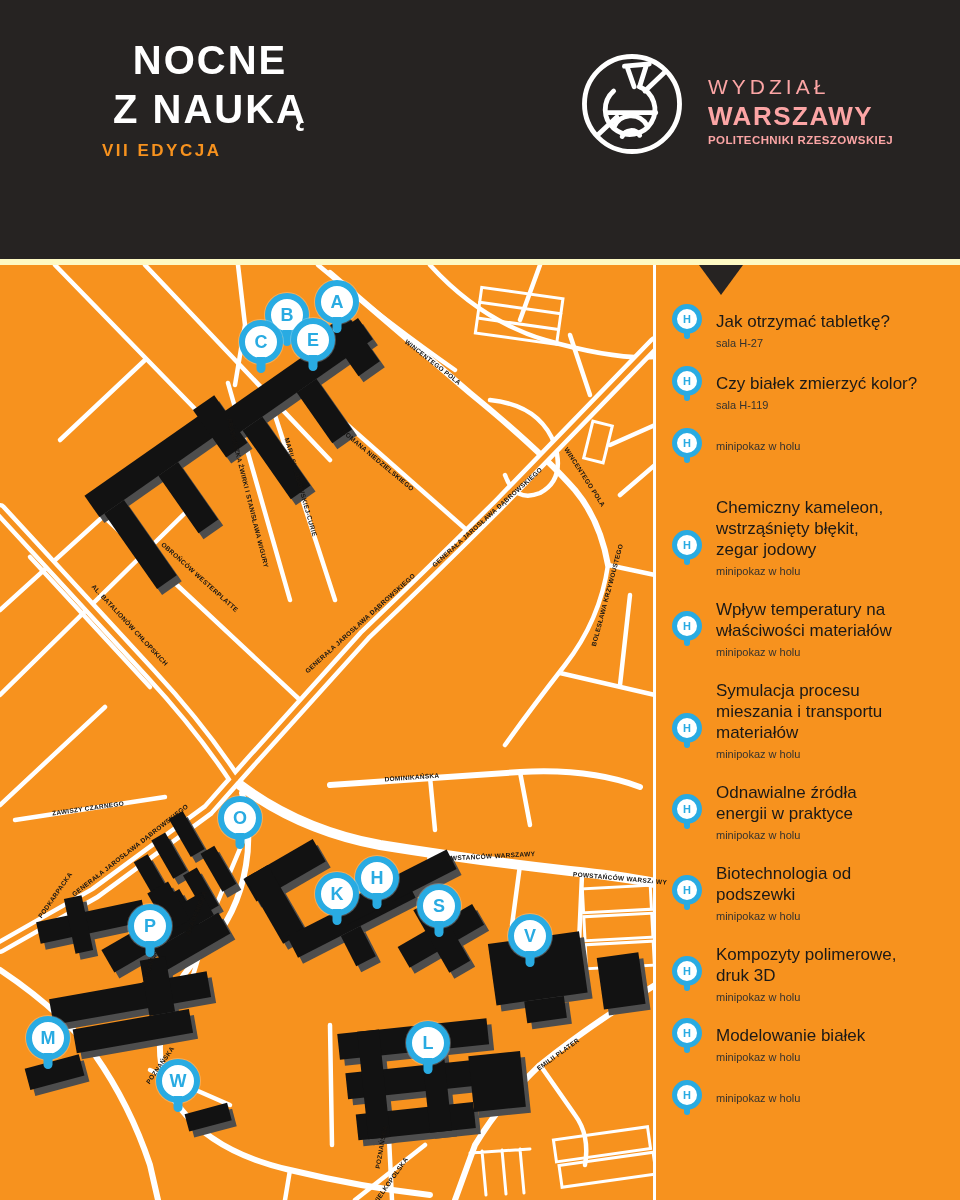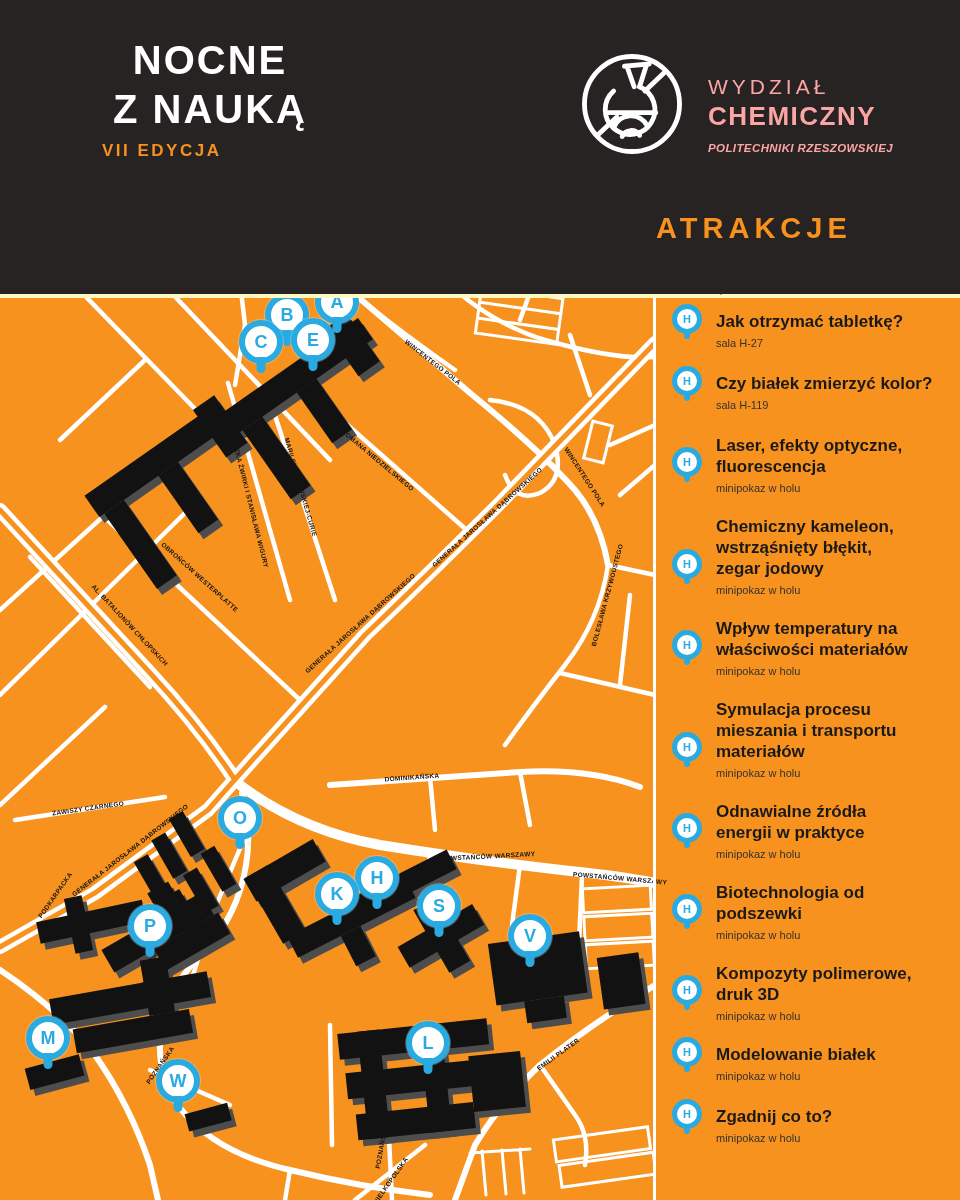--- a/index.html
+++ b/index.html
@@ -5,48 +5,48 @@
   :root{
     --orange:#F7921E; --dark:#262322; --blue:#29ABE2;
     --building:#121212; --bshadow:#4D4D4D; --road:#FFFFFF; --ink:#1b1917;
   }
   *{margin:0;padding:0;box-sizing:border-box;}
   html,body{width:960px;height:1200px;overflow:hidden;}
   body{font-family:"Liberation Sans","DejaVu Sans",sans-serif;background:var(--orange);position:relative;}
   .poster{position:absolute;inset:0;width:960px;height:1200px;}
 
   
-  .header{position:absolute;left:0;top:0;width:960px;height:298px;background:var(--dark);border-bottom:4px solid #fef9c3;z-index:5;}
+  .header{position:absolute;left:0;top:0;width:960px;height:265px;background:var(--dark);border-bottom:6px solid #fef9c3;z-index:5;}
   .logo-block{position:absolute;left:68px;top:36px;width:284px;text-align:center;color:#fff;}
   .logo-line{font-weight:bold;font-size:40px;line-height:49px;letter-spacing:2px;}
   .edition{margin-top:7px;text-align:left;padding-left:34px;color:var(--orange);font-weight:bold;font-size:17px;letter-spacing:2.5px;}
   .org-logo{position:absolute;left:578px;top:48px;width:108px;height:112px;}
   .org-text{position:absolute;left:708px;top:74px;color:#fca5a5;}
   .org-l1{font-size:21px;letter-spacing:4px;font-weight:normal;line-height:26px;}
   .org-l2{font-size:26px;font-weight:bold;letter-spacing:1.5px;line-height:32px;}
-  .org-l3{font-size:11.5px;font-weight:bold;letter-spacing:.4px;margin-top:10px;font-style:italic;}
+  .org-l3{font-size:11.5px;font-weight:bold;letter-spacing:.4px;margin-top:2px;}
   .atrakcje{position:absolute;left:656px;top:212px;color:var(--orange);font-weight:bold;font-size:29px;letter-spacing:5px;}
   .pointer{position:absolute;left:699px;top:265px;width:0;height:0;z-index:6;
     border-left:22px solid transparent;border-right:22px solid transparent;border-top:30px solid var(--dark);}
 
   
   .map{position:absolute;left:0;top:265px;width:656px;height:935px;background:var(--orange);}
   .map svg{position:absolute;left:0;top:0;}
   .slabel{position:absolute;font-size:6.5px;font-weight:bold;color:#161412;letter-spacing:.3px;white-space:nowrap;z-index:3;}
   .mpin{position:absolute;width:44px;height:44px;border:6px solid var(--blue);background:#fff;border-radius:50%;
     display:flex;align-items:center;justify-content:center;color:var(--blue);font-weight:bold;font-size:18px;z-index:4;
     box-shadow:0 0 0 1px rgba(255,255,255,.25);}
   .mpin::after{content:'';position:absolute;left:50%;top:31px;transform:translateX(-50%);
     width:9px;height:16px;background:var(--blue);border-radius:0 0 5px 5px;z-index:-1;}
   .divider{position:absolute;left:653px;top:265px;width:3px;height:935px;background:#fff;z-index:4;}
 
   
   .sidebar{position:absolute;left:658px;top:265px;width:302px;height:935px;padding:46px 14px 0 14px;z-index:5;}
   .attr-item{position:relative;padding-left:44px;margin-bottom:16px;min-height:46px;}
-  .attr-title{font-weight:bold;font-size:17px;line-height:21px;color:var(--ink);white-space:pre-line;}
+  .attr-title{font-weight:normal;font-size:17px;line-height:21px;color:var(--ink);white-space:pre-line;}
   .attr-loc{font-size:11px;line-height:23px;color:#35322e;}
   .spin{position:absolute;left:0;bottom:23px;width:30px;height:30px;border:5px solid var(--blue);background:#fff;border-radius:50%;
     display:flex;align-items:center;justify-content:center;color:var(--blue);font-weight:bold;font-size:11px;}
   .spin::after{content:'';position:absolute;left:50%;top:19px;transform:translateX(-50%);
     width:6px;height:11px;background:var(--blue);border-radius:0 0 3px 3px;z-index:-1;}
 </style>
 </head>
 <body>
 
 <div class="poster">
@@ -295,25 +295,24 @@
         <path d="M 46,17 L 52,34 M 63,15 L 57,34"></path>
         <path d="M 57,34 A 23,23 0 1,1 33,38"></path>
         <path d="M 27,58 L 72,58"></path>
         <path d="M 33,72 A 17,17 0 0,1 64,70"></path>
         <path d="M 41,80 A 9,9 0 0,1 57,79"></path>
         <path d="M 18,79 L 36,62 M 62,38 L 81,20"></path>
       </g>
     </svg>
     <div class="org-text">
       <div class="org-l1">WYDZIAŁ</div>
-      <div class="org-l2">CHEMICZNY</div>
+      <div class="org-l2">WARSZAWY</div>
       <div class="org-l3">POLITECHNIKI RZESZOWSKIEJ</div>
     </div>
 
-    <div class="atrakcje">ATRAKCJE</div>
   </div>
   <div class="pointer"></div>
 
   <div class="sidebar">
   <div class="attr-item">
     <div class="spin">
           <span class="spin-letter">H</span>
         </div>
     <div class="attr-title">Jak otrzymać tabletkę?</div>
     <div class="attr-loc">sala H-27</div>
@@ -324,22 +323,20 @@
           <span class="spin-letter">H</span>
         </div>
     <div class="attr-title">Czy białek zmierzyć kolor?</div>
     <div class="attr-loc">sala H-119</div>
   </div>
 
   <div class="attr-item">
     <div class="spin">
           <span class="spin-letter">H</span>
         </div>
-    <div class="attr-title">Laser, efekty optyczne,
-fluorescencja</div>
     <div class="attr-loc">minipokaz w holu</div>
   </div>
 
   <div class="attr-item">
     <div class="spin">
           <span class="spin-letter">H</span>
         </div>
     <div class="attr-title">Chemiczny kameleon,
 wstrząśnięty błękit,
 zegar jodowy</div>
@@ -397,18 +394,17 @@
           <span class="spin-letter">H</span>
         </div>
     <div class="attr-title">Modelowanie białek</div>
     <div class="attr-loc">minipokaz w holu</div>
   </div>
 
   <div class="attr-item">
     <div class="spin">
           <span class="spin-letter">H</span>
         </div>
-    <div class="attr-title">Zgadnij co to?</div>
     <div class="attr-loc">minipokaz w holu</div>
   </div>
 </div>
 
 </div>
 
 </body></html>

